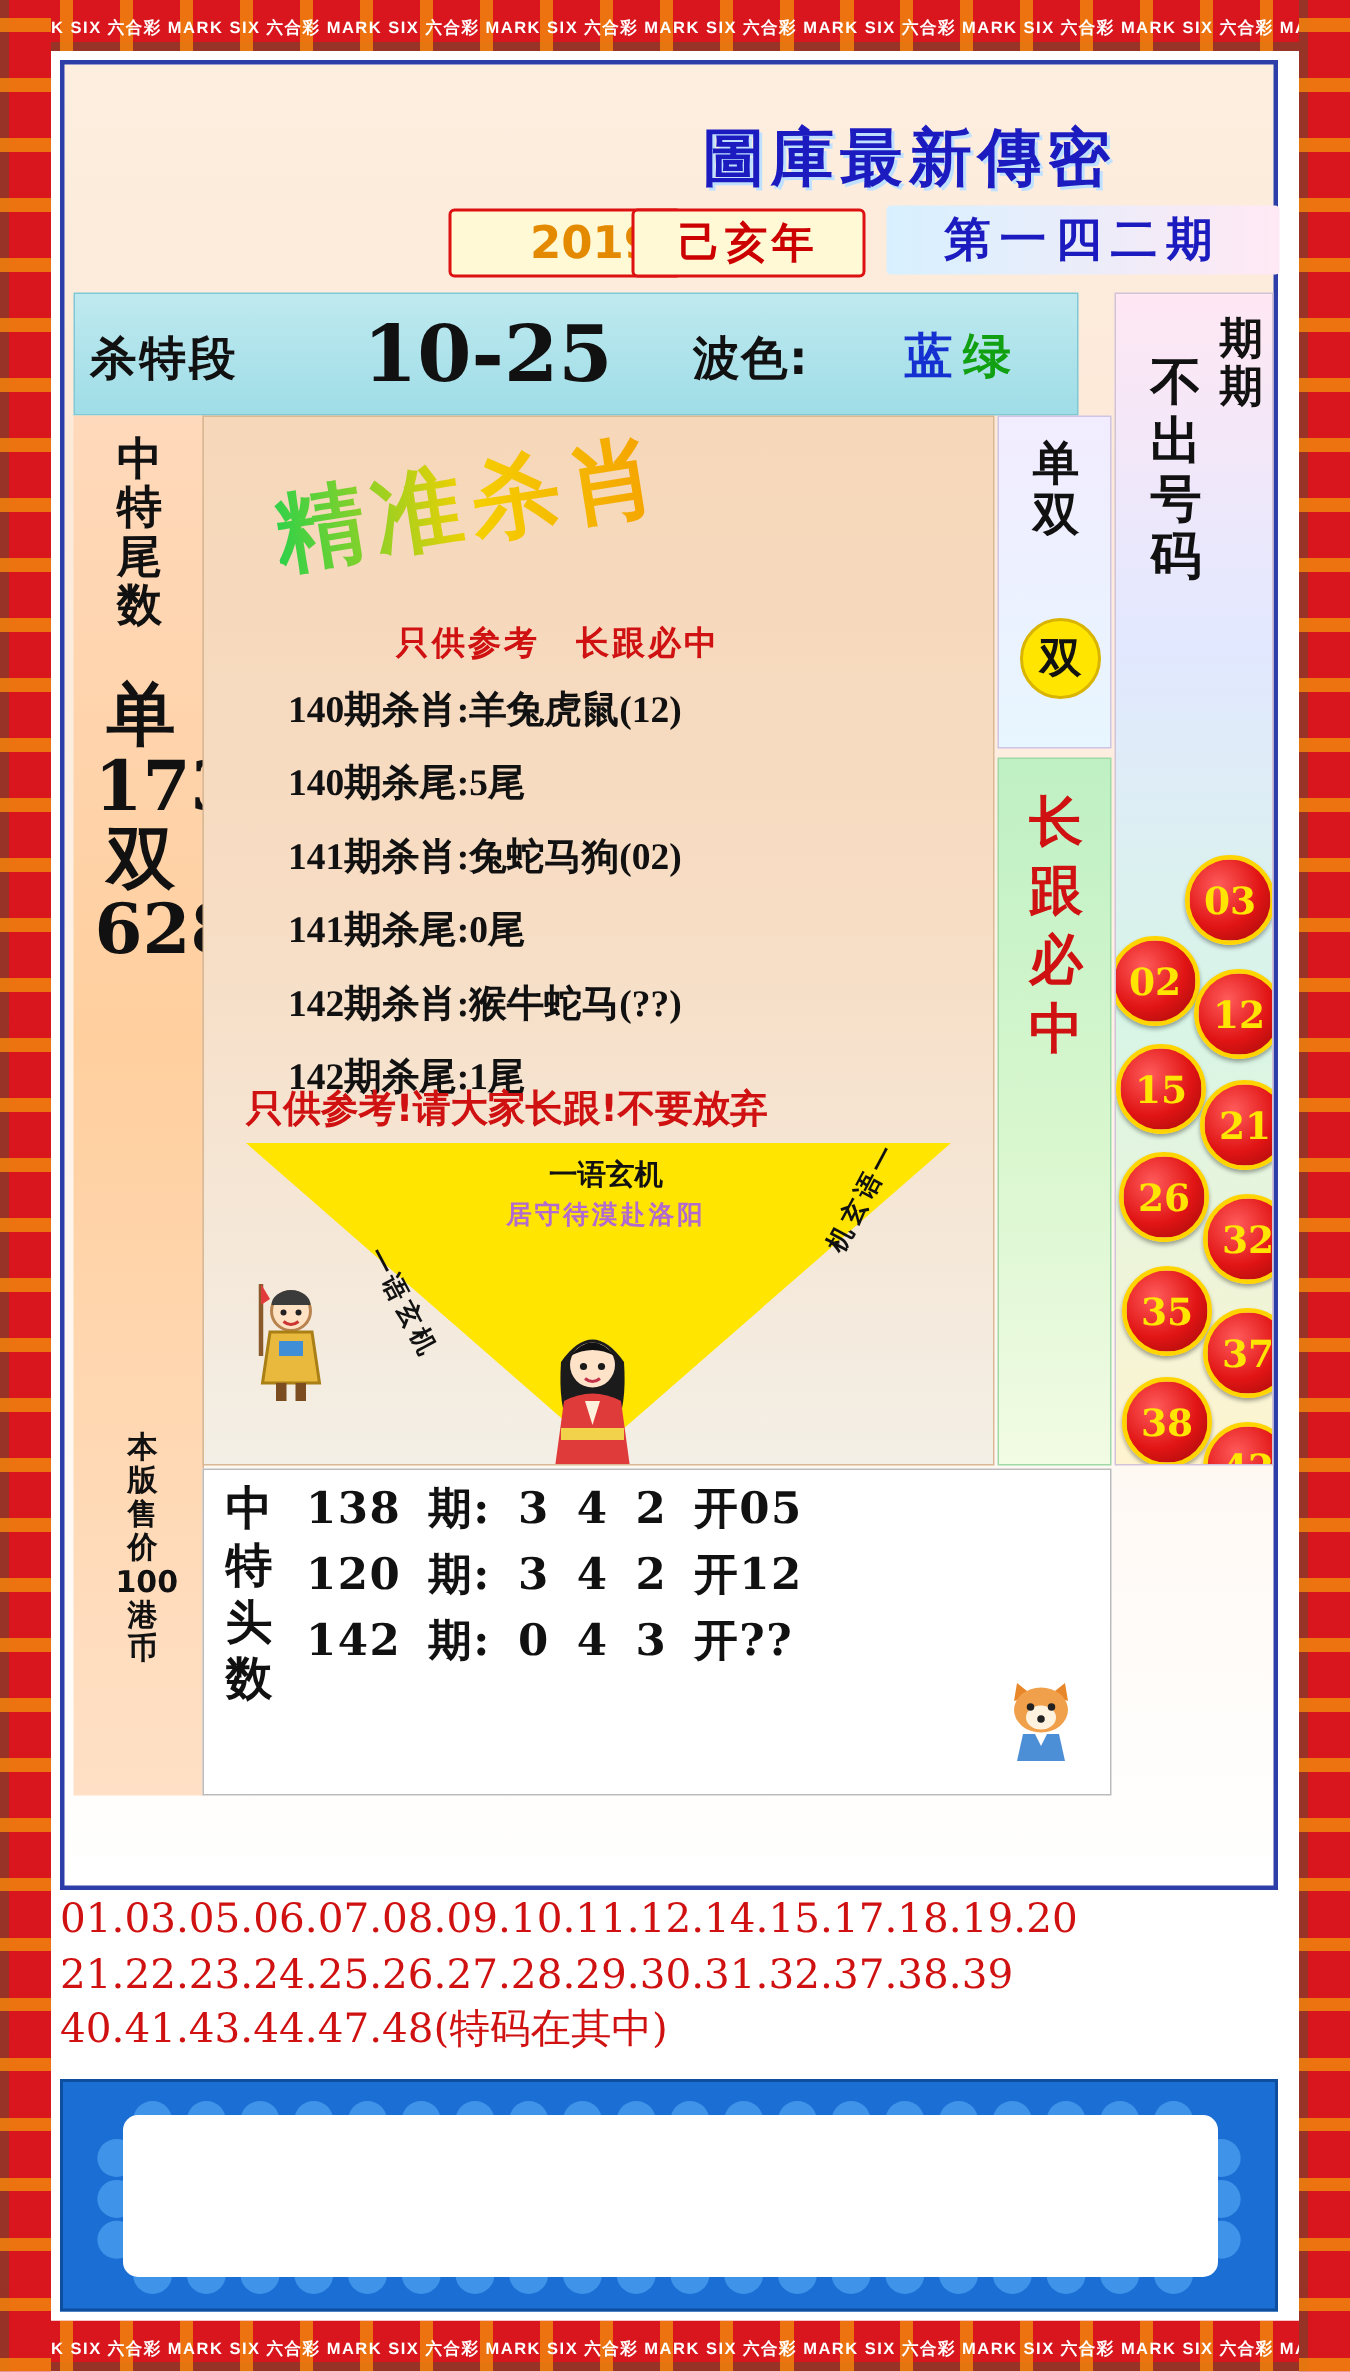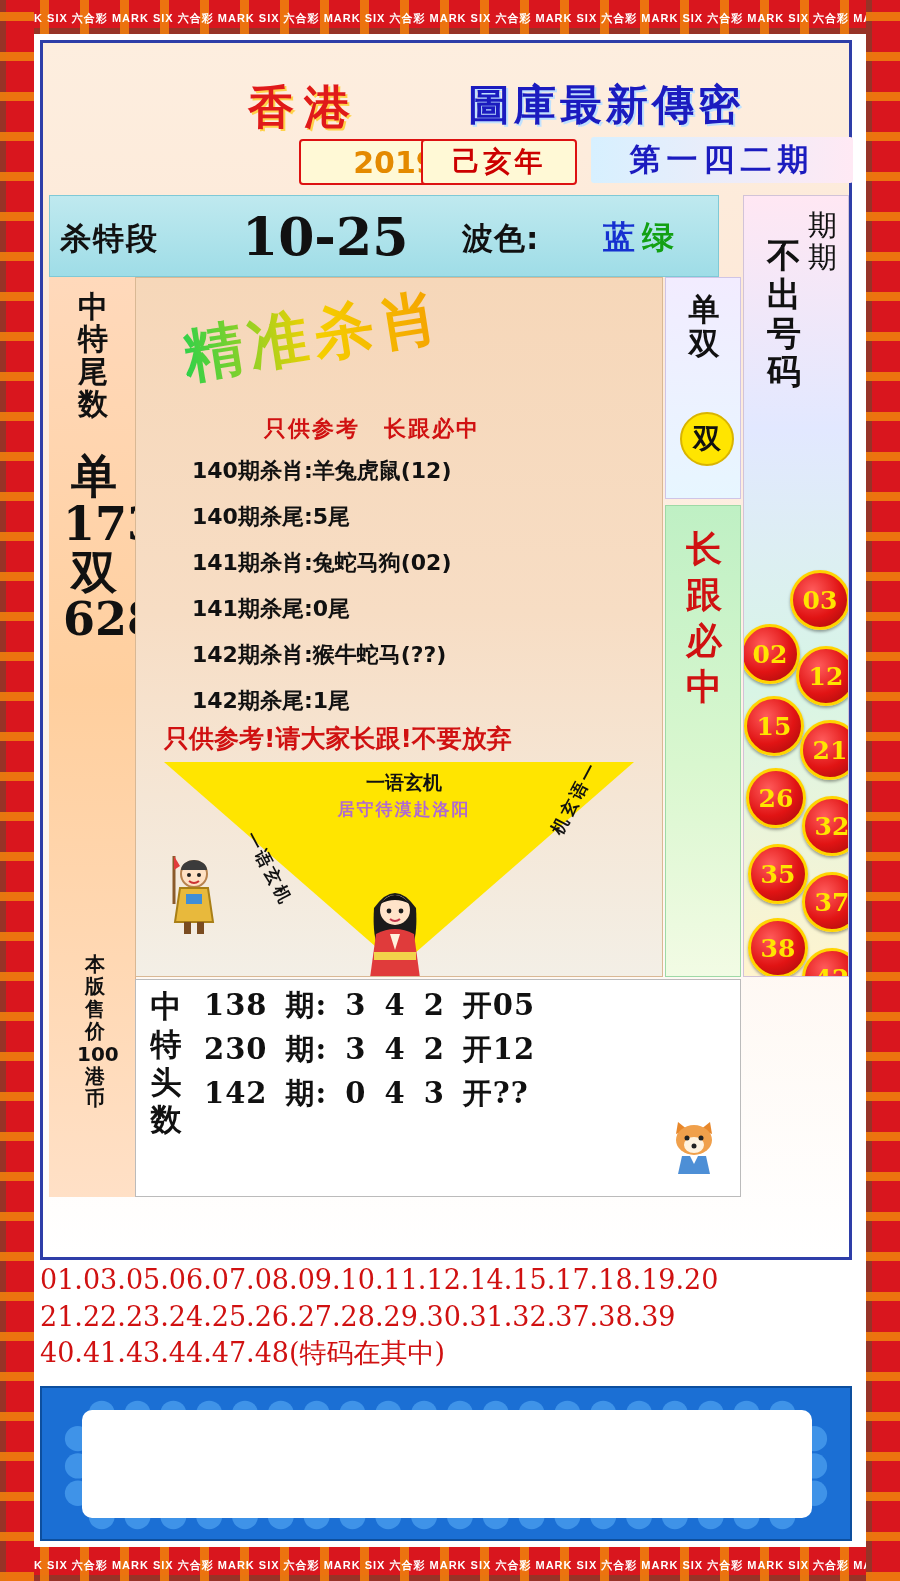--- a/index.html
+++ b/index.html
@@ -145,22 +145,23 @@
     -webkit-background-clip:text;background-clip:text;color:transparent;
     transform:rotate(-9deg);letter-spacing:6px;
     font-family:"DejaVu Serif",serif;
   }
   .notice{
     position:absolute;left:128px;top:136px;
     font-size:22px;font-weight:bold;color:#d01111;letter-spacing:2px;
   }
   .lines{position:absolute;left:56px;top:178px;width:470px;}
   .ln{
-    font-size:22px;color:#111;font-weight:bold;margin-bottom:16px;
+    font-size:25px;color:#111;font-weight:bold;margin-bottom:16px;
     white-space:nowrap;
+    font-family:Liberation Serif, serif;
   }
   .bottom-note{
     position:absolute;left:28px;top:444px;
     font-size:25px;font-weight:bold;color:#d01111;white-space:nowrap;
   }
 
   
   .tri-wrap{position:absolute;left:28px;top:484px;width:470px;height:210px;}
   .tri{
     position:absolute;left:0;top:0;width:0;height:0;
@@ -218,22 +219,22 @@
     font-size:36px;font-weight:bold;color:#d01111;line-height:1.28;
   }
   
   .nobox{
     position:absolute;left:700px;top:152px;width:106px;height:782px;
     background:linear-gradient(180deg,#ffe7f3 0%,#e2e8ff 30%,#d7f5e6 62%,#fff4cf 100%);
     border:1px solid #d2c3d8;box-sizing:border-box;
     overflow:hidden;
   }
   .nb-qq{
-    position:absolute;left:64px;top:14px;width:34px;text-align:left;
-    font-size:29px;font-weight:normal;color:#111;line-height:1.1;
+    position:absolute;left:64px;top:14px;width:34px;text-align:right;
+    font-size:29px;font-weight:bold;color:#111;line-height:1.1;
   }
   .nb-title{
     position:absolute;left:18px;top:40px;width:44px;text-align:center;
     font-size:34px;font-weight:bold;color:#111;line-height:1.14;
   }
   .ball{
     position:absolute;width:54px;height:54px;border-radius:50%;
     display:flex;align-items:center;justify-content:center;
     font-size:25px;font-weight:bold;color:#ffe500;
     background:radial-gradient(circle at 36% 32%, #ff5b5b 0%, #e11414 55%, #9e0a0a 100%);
@@ -299,21 +300,20 @@
   </div>
   <div class="border-strip border-right">
     <div class="dots"></div>
 
   </div>
 
   <div class="poster">
     <div class="inner-frame">
 
       <div class="hdr">
-        <div class="hdr-hk">香港</div>
         <div class="hdr-main">圖庫最新傳密</div>
         <div class="tag-year">2019</div>
         <div class="tag-zodiac">己亥年</div>
         <div class="issue-bg"></div>
         <div class="tag-issue">第一四二期</div>
       </div>
 
       <div class="killband">
         <div class="kb-label">杀特段</div>
         <div class="kb-range">10-25</div>
@@ -403,21 +403,21 @@
 
       </div>
 
       <div class="hist">
         <div class="hist-label">中特头数</div>
         <div class="hist-rows">
           <div class="hrow">
             <span>138</span><span class="sp"></span><span>期:</span><span class="sp"></span><span>3</span><span class="sp"></span><span>4</span><span class="sp"></span><span>2</span><span class="sp"></span><span>开</span><span>05</span>
           </div>
           <div class="hrow">
-            <span>230</span><span class="sp"></span><span>期:</span><span class="sp"></span><span>3</span><span class="sp"></span><span>4</span><span class="sp"></span><span>2</span><span class="sp"></span><span>开</span><span>12</span>
+            <span>120</span><span class="sp"></span><span>期:</span><span class="sp"></span><span>3</span><span class="sp"></span><span>4</span><span class="sp"></span><span>2</span><span class="sp"></span><span>开</span><span>12</span>
           </div>
           <div class="hrow">
             <span>142</span><span class="sp"></span><span>期:</span><span class="sp"></span><span>0</span><span class="sp"></span><span>4</span><span class="sp"></span><span>3</span><span class="sp"></span><span>开</span><span>??</span>
           </div>
         </div>
         <svg class="fox" viewBox="0 0 60 60">
           <path d="M12 18 l2 -12 l10 8z" fill="#e8872a"></path>
           <path d="M48 18 l-2 -12 l-10 8z" fill="#e8872a"></path>
           <ellipse cx="30" cy="24" rx="18" ry="15" fill="#f0a04b"></ellipse>
           <ellipse cx="30" cy="29" rx="10" ry="8" fill="#fff3e0"></ellipse>

